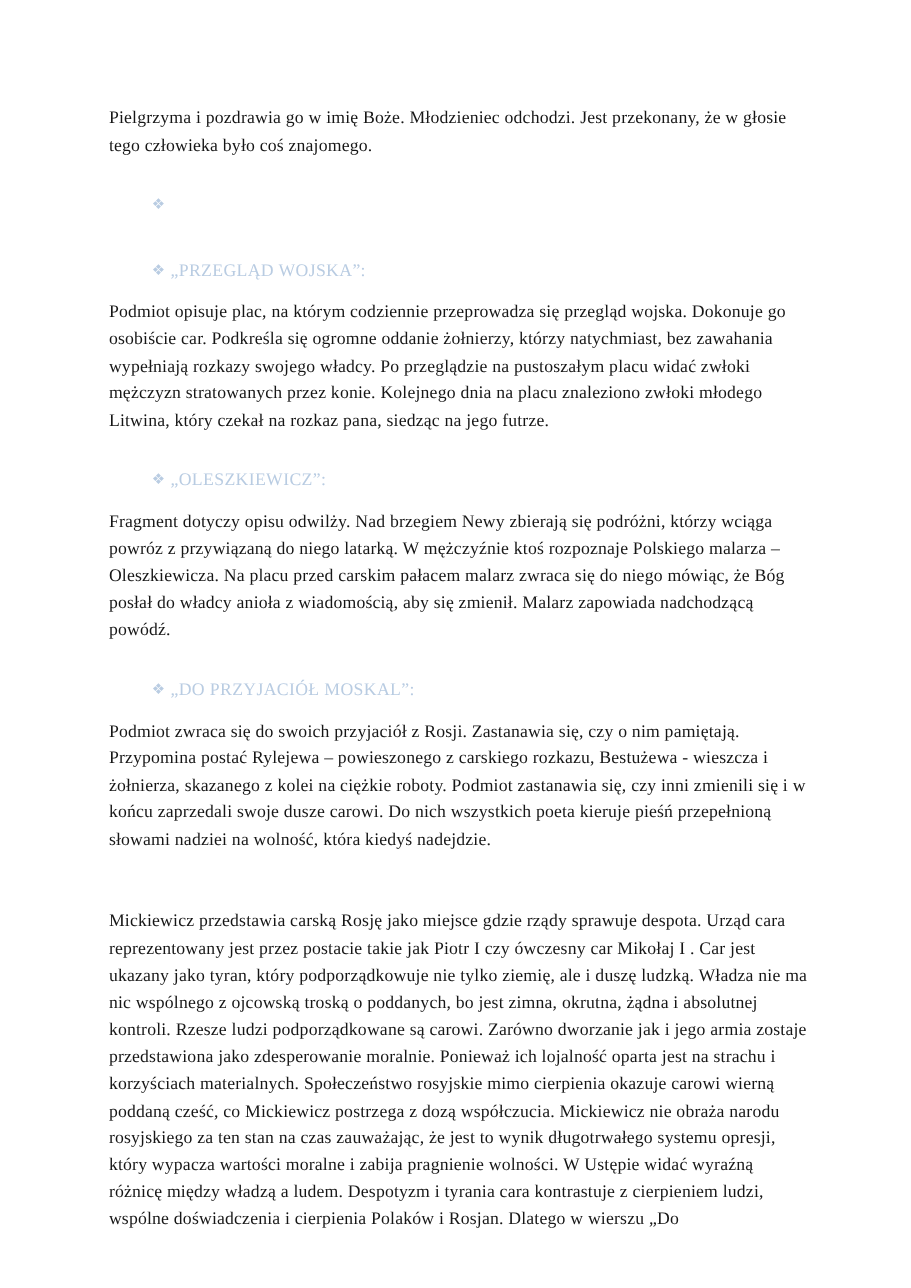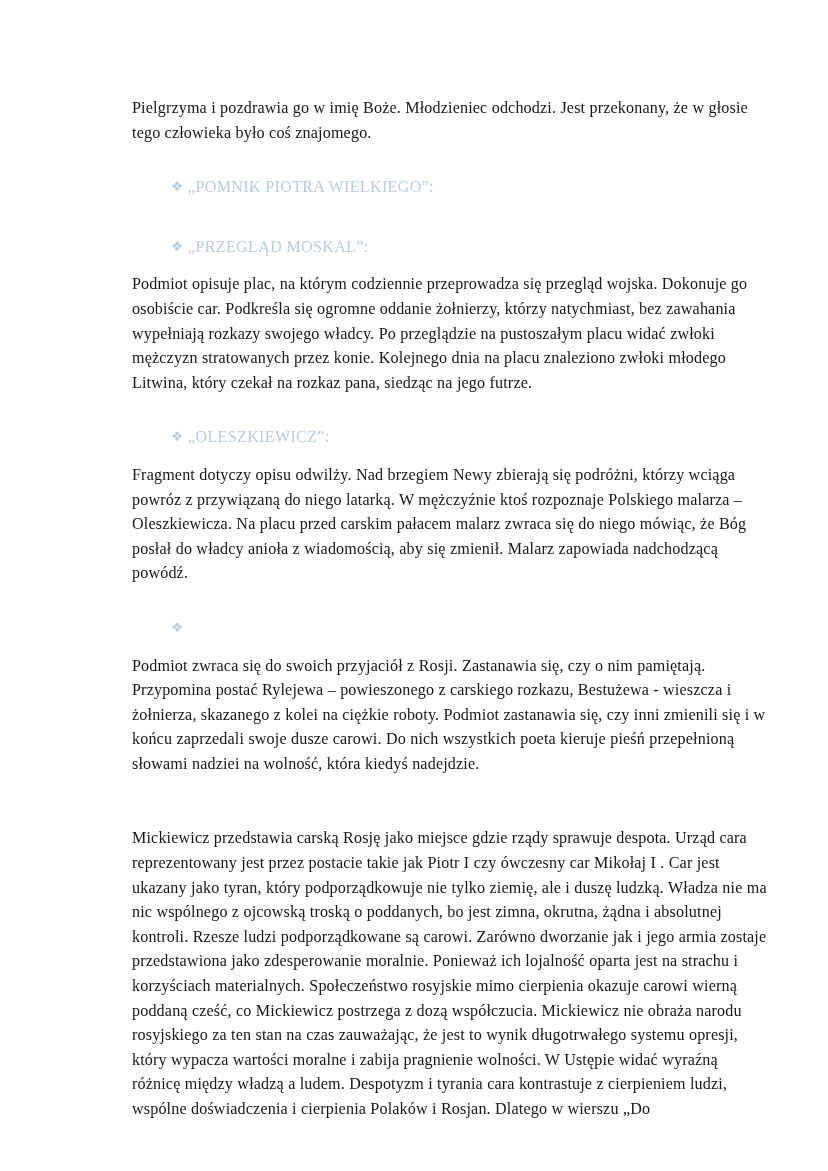--- a/index.html
+++ b/index.html
@@ -14,21 +14,20 @@
     overflow: hidden;
   }
 
   .page {
     position: relative;
     width: 708px;
     height: 1171px;
     background: #ffffff;
     box-sizing: border-box;
     padding: 96px 95px 0 99px;
-    margin-left: 33px;
   }
 
   .doc-body {
     width: 635px;
   }
 
   
   .para {
     font-size: 16.1px;
     line-height: 24.6px;
@@ -81,43 +80,43 @@
 
 <div class="page">
   <div class="doc-body">
 
     <p class="para">Pielgrzyma i pozdrawia go w imię Boże. Młodzieniec odchodzi. Jest przekonany, że w głosie tego człowieka było coś znajomego.</p>
 
     <div class="gap-before-heading"></div>
 
     <div class="bullet-heading">
       <span class="bullet-glyph">❖</span>
-      <span class="bullet-label">„POMNIK PIOTRA WIELKIEGO”:</span>
     </div>
 
     <div class="gap-before-heading"></div>
 
     <div class="bullet-heading">
       <span class="bullet-glyph">❖</span>
-      <span class="bullet-label">„PRZEGLĄD MOSKAL”:</span>
+      <span class="bullet-label">„PRZEGLĄD WOJSKA”:</span>
     </div>
     <p class="para">Podmiot opisuje plac, na którym codziennie przeprowadza się przegląd wojska. Dokonuje go osobiście car. Podkreśla się ogromne oddanie żołnierzy, którzy natychmiast, bez zawahania wypełniają rozkazy swojego władcy. Po przeglądzie na pustoszałym placu widać zwłoki mężczyzn stratowanych przez konie. Kolejnego dnia na placu znaleziono zwłoki młodego Litwina, który czekał na rozkaz pana, siedząc na jego futrze.</p>
 
     <div class="gap-before-heading"></div>
 
     <div class="bullet-heading">
       <span class="bullet-glyph">❖</span>
       <span class="bullet-label">„OLESZKIEWICZ”:</span>
     </div>
     <p class="para">Fragment dotyczy opisu odwilży. Nad brzegiem Newy zbierają się podróżni, którzy wciąga powróz z przywiązaną do niego latarką. W mężczyźnie ktoś rozpoznaje Polskiego malarza – Oleszkiewicza. Na placu przed carskim pałacem malarz zwraca się do niego mówiąc, że Bóg posłał do władcy anioła z wiadomością, aby się zmienił. Malarz zapowiada nadchodzącą powódź.</p>
 
     <div class="gap-before-heading"></div>
 
     <div class="bullet-heading">
       <span class="bullet-glyph">❖</span>
+      <span class="bullet-label">„DO PRZYJACIÓŁ MOSKAL”:</span>
     </div>
     <p class="para tight">Podmiot zwraca się do swoich przyjaciół z Rosji. Zastanawia się, czy o nim pamiętają. Przypomina postać Rylejewa – powieszonego z carskiego rozkazu, Bestużewa - wieszcza i żołnierza, skazanego z kolei na ciężkie roboty. Podmiot zastanawia się, czy inni zmienili się i w końcu zaprzedali swoje dusze carowi. Do nich wszystkich poeta kieruje pieśń przepełnioną słowami nadziei na wolność, która kiedyś nadejdzie.</p>
 
     <div class="section-gap"></div>
 
     <p class="para">Mickiewicz przedstawia carską Rosję jako miejsce gdzie rządy sprawuje despota. Urząd cara reprezentowany jest przez postacie takie jak Piotr I czy ówczesny car Mikołaj I . Car jest ukazany jako tyran, który podporządkowuje nie tylko ziemię, ale i duszę ludzką. Władza nie ma nic wspólnego z ojcowską troską o poddanych, bo jest zimna, okrutna, żądna i absolutnej kontroli. Rzesze ludzi podporządkowane są carowi. Zarówno dworzanie jak i jego armia zostaje przedstawiona jako zdesperowanie moralnie. Ponieważ ich lojalność oparta jest na strachu i korzyściach materialnych. Społeczeństwo rosyjskie mimo cierpienia okazuje carowi wierną poddaną cześć, co Mickiewicz postrzega z dozą współczucia. Mickiewicz nie obraża narodu rosyjskiego za ten stan na czas zauważając, że jest to wynik długotrwałego systemu opresji, który wypacza wartości moralne i zabija pragnienie wolności. W Ustępie widać wyraźną różnicę między władzą a ludem. Despotyzm i tyrania cara kontrastuje z cierpieniem ludzi, wspólne doświadczenia i cierpienia Polaków i Rosjan. Dlatego w wierszu „Do</p>
 
   </div>
 </div>
 

